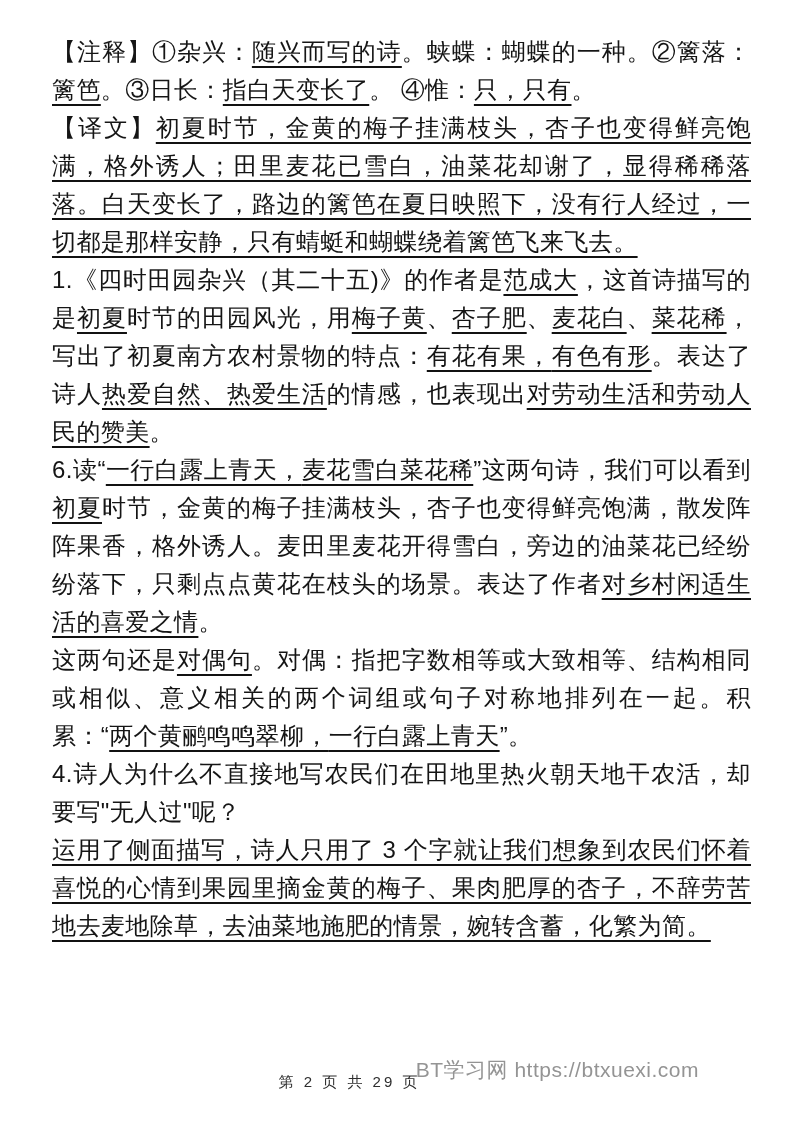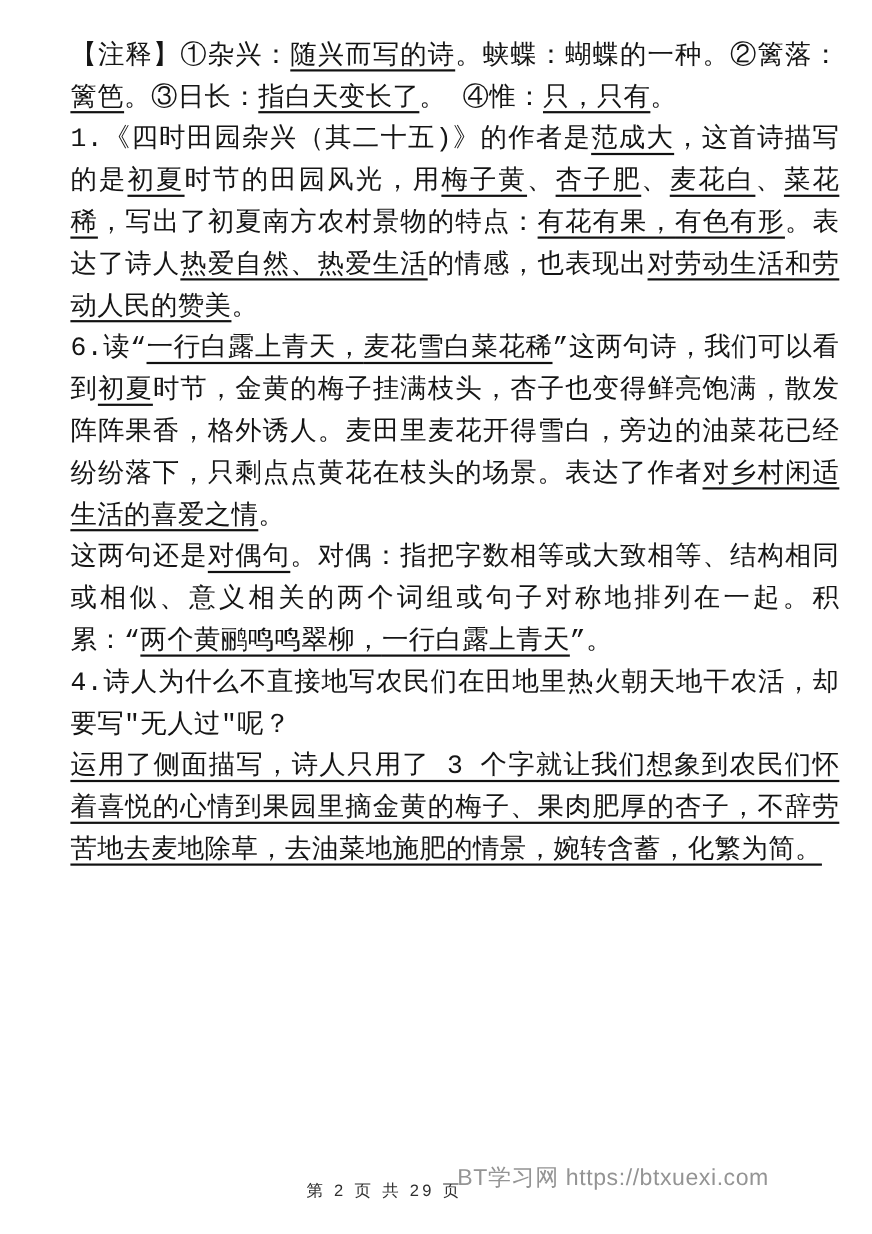--- a/index.html
+++ b/index.html
@@ -10,24 +10,23 @@
   }
   .page {
     position: relative;
     width: 793px;
     height: 1122px;
     background: #ffffff;
     overflow: hidden;
   }
   .content {
     position: absolute;
-    left: 64px;
+    left: 52px;
     top: 33px;
     width: 699px;
-    font-family: Liberation Mono, monospace;
   }
   p.para {
     margin: 0;
     padding: 0;
     font-size: 24px;
     line-height: 38px;
     color: #151515;
     text-align: justify;
     text-align-last: left;
     letter-spacing: 0.4px;
@@ -66,20 +65,21 @@
     letter-spacing: 0.5px;
     color: rgba(148, 148, 148, 0.92);
   }
 </style>
 </head>
 <body>
 
 <div class="page">
   <div class="content" id="doc-content" style="color: rgb(21, 21, 21);">
       <p class="para"><span class="seg">【注释】①杂兴：</span><span class="seg-u">随兴而写的诗</span><span class="seg">。蛱蝶：蝴蝶的一种。②篱落：</span><span class="seg-u">篱笆</span><span class="seg">。③日长：</span><span class="seg-u">指白天变长了</span><span class="seg">。 ④惟：</span><span class="seg-u">只，只有</span><span class="seg">。</span></p>
+      <p class="para"><span class="seg">【译文】</span><span class="seg-u">初夏时节，金黄的梅子挂满枝头，杏子也变得鲜亮饱满，格外诱人；田里麦花已雪白，油菜花却谢了，显得稀稀落落。白天变长了，路边的篱笆在夏日映照下，没有行人经过，一切都是那样安静，只有蜻蜓和蝴蝶绕着篱笆飞来飞去。</span></p>
       <p class="para"><span class="seg">1.《四时田园杂兴（其二十五)》的作者是</span><span class="seg-u">范成大</span><span class="seg">，这首诗描写的是</span><span class="seg-u">初夏</span><span class="seg">时节的田园风光，用</span><span class="seg-u">梅子黄</span><span class="seg">、</span><span class="seg-u">杏子肥</span><span class="seg">、</span><span class="seg-u">麦花白</span><span class="seg">、</span><span class="seg-u">菜花稀</span><span class="seg">，写出了初夏南方农村景物的特点：</span><span class="seg-u">有花有果，</span><span class="seg-u">有色有形</span><span class="seg">。表达了诗人</span><span class="seg-u">热爱自然、热爱生活</span><span class="seg">的情感，也表现出</span><span class="seg-u">对劳动生活和劳动人民的赞美</span><span class="seg">。</span></p>
       <p class="para"><span class="seg">6.读“</span><span class="seg-u">一行白露上青天，</span><span class="seg-u">麦花雪白菜花稀</span><span class="seg">”这两句诗，我们可以看到</span><span class="seg-u">初夏</span><span class="seg">时节，金黄的梅子挂满枝头，杏子也变得鲜亮饱满，散发阵阵果香，格外诱人。麦田里麦花开得雪白，旁边的油菜花已经纷纷落下，只剩点点黄花在枝头的场景。表达了作者</span><span class="seg-u">对乡村闲适生活的喜爱之情</span><span class="seg">。</span></p>
       <p class="para"><span class="seg">这两句还是</span><span class="seg-u">对偶句</span><span class="seg">。对偶：指把字数相等或大致相等、结构相同或相似、意义相关的两个词组或句子对称地排列在一起。积累：“</span><span class="seg-u">两个黄鹂鸣鸣翠柳，</span><span class="seg-u">一行白露上青天</span><span class="seg">”。</span></p>
       <p class="para"><span class="seg">4.诗人为什么不直接地写农民们在田地里热火朝天地干农活，却要写"无人过"呢？</span></p>
       <p class="para"><span class="seg-u">运用了侧面描写，诗人只用了 3 个字就让我们想象到农民们怀着喜悦的心情到果园里摘金黄的梅子、果肉肥厚的杏子，不辞劳苦地去麦地除草，去油菜地施肥的情景，婉转含蓄，化繁为简。</span></p>
     </div>
   <div class="footer">
     <div class="pagenum">第 2 页 共 29 页</div>
     <div class="watermark" style="color: rgb(148, 148, 148);">BT学习网 https://btxuexi.com</div>
   </div>

